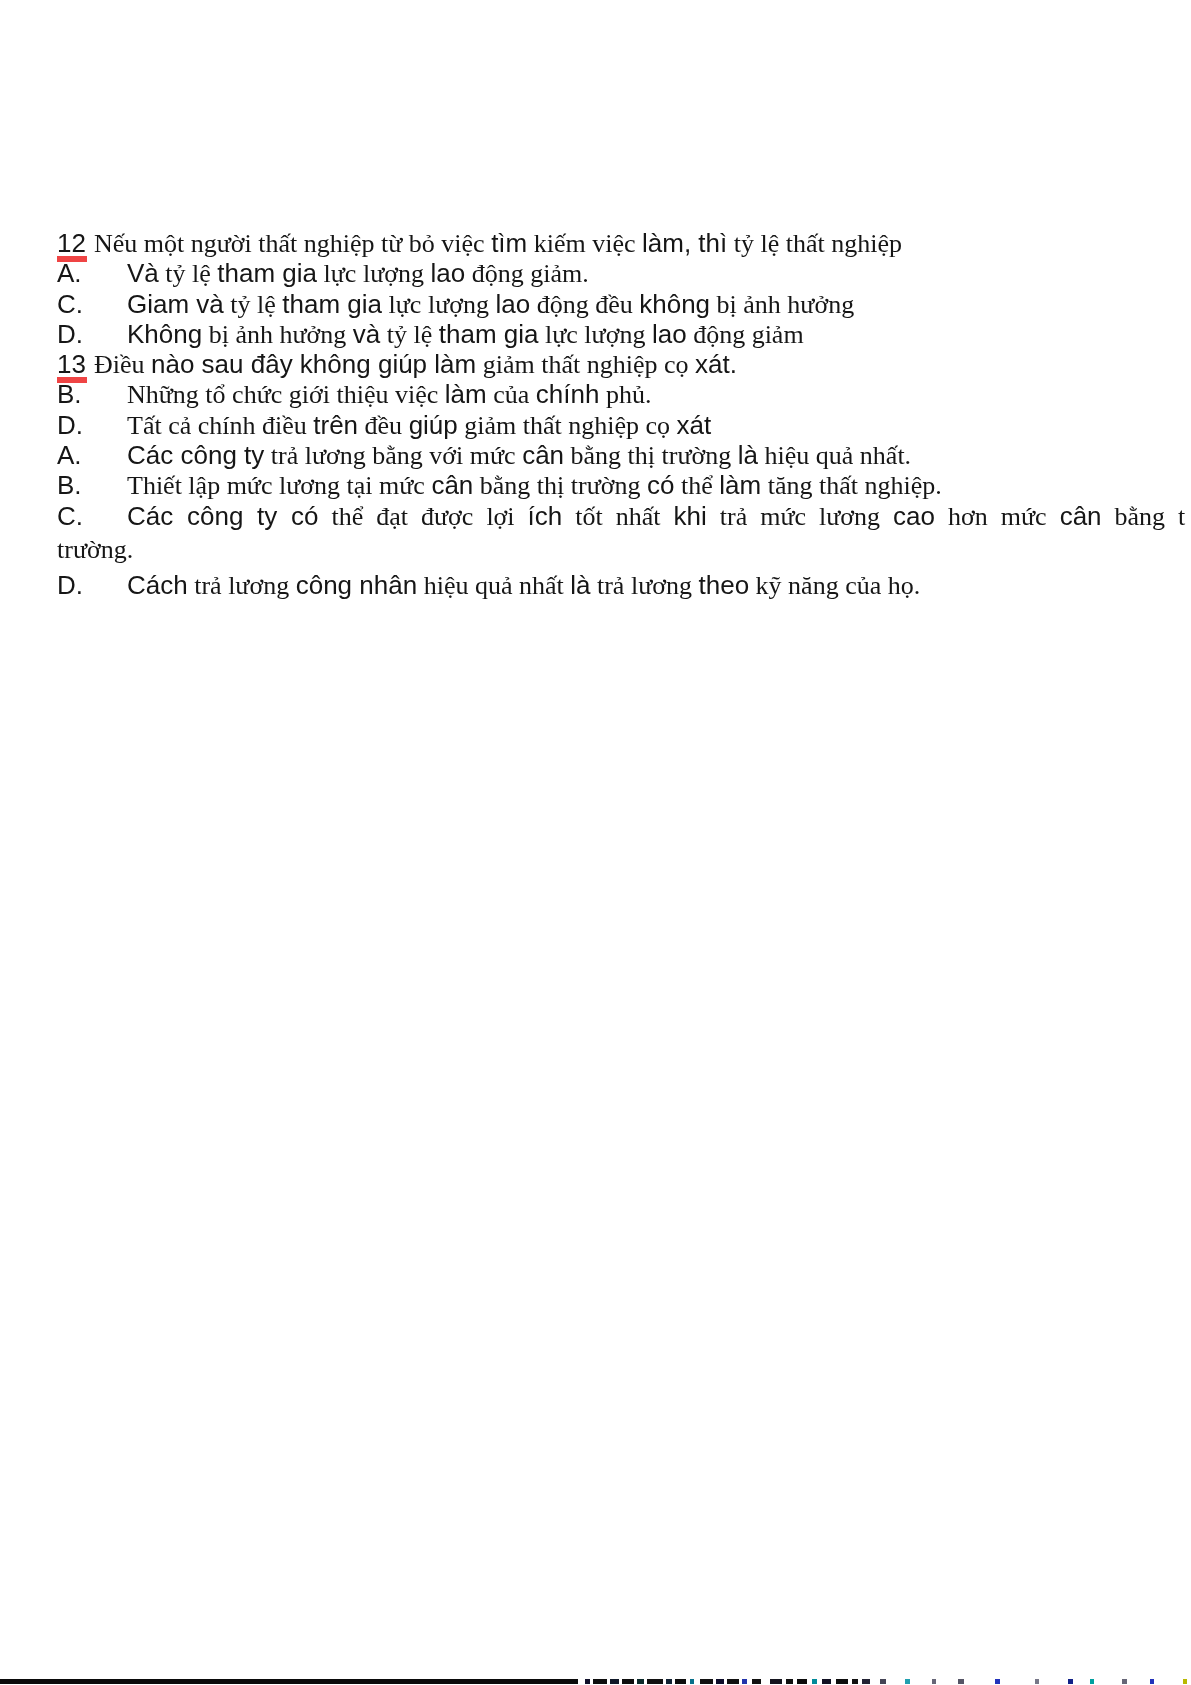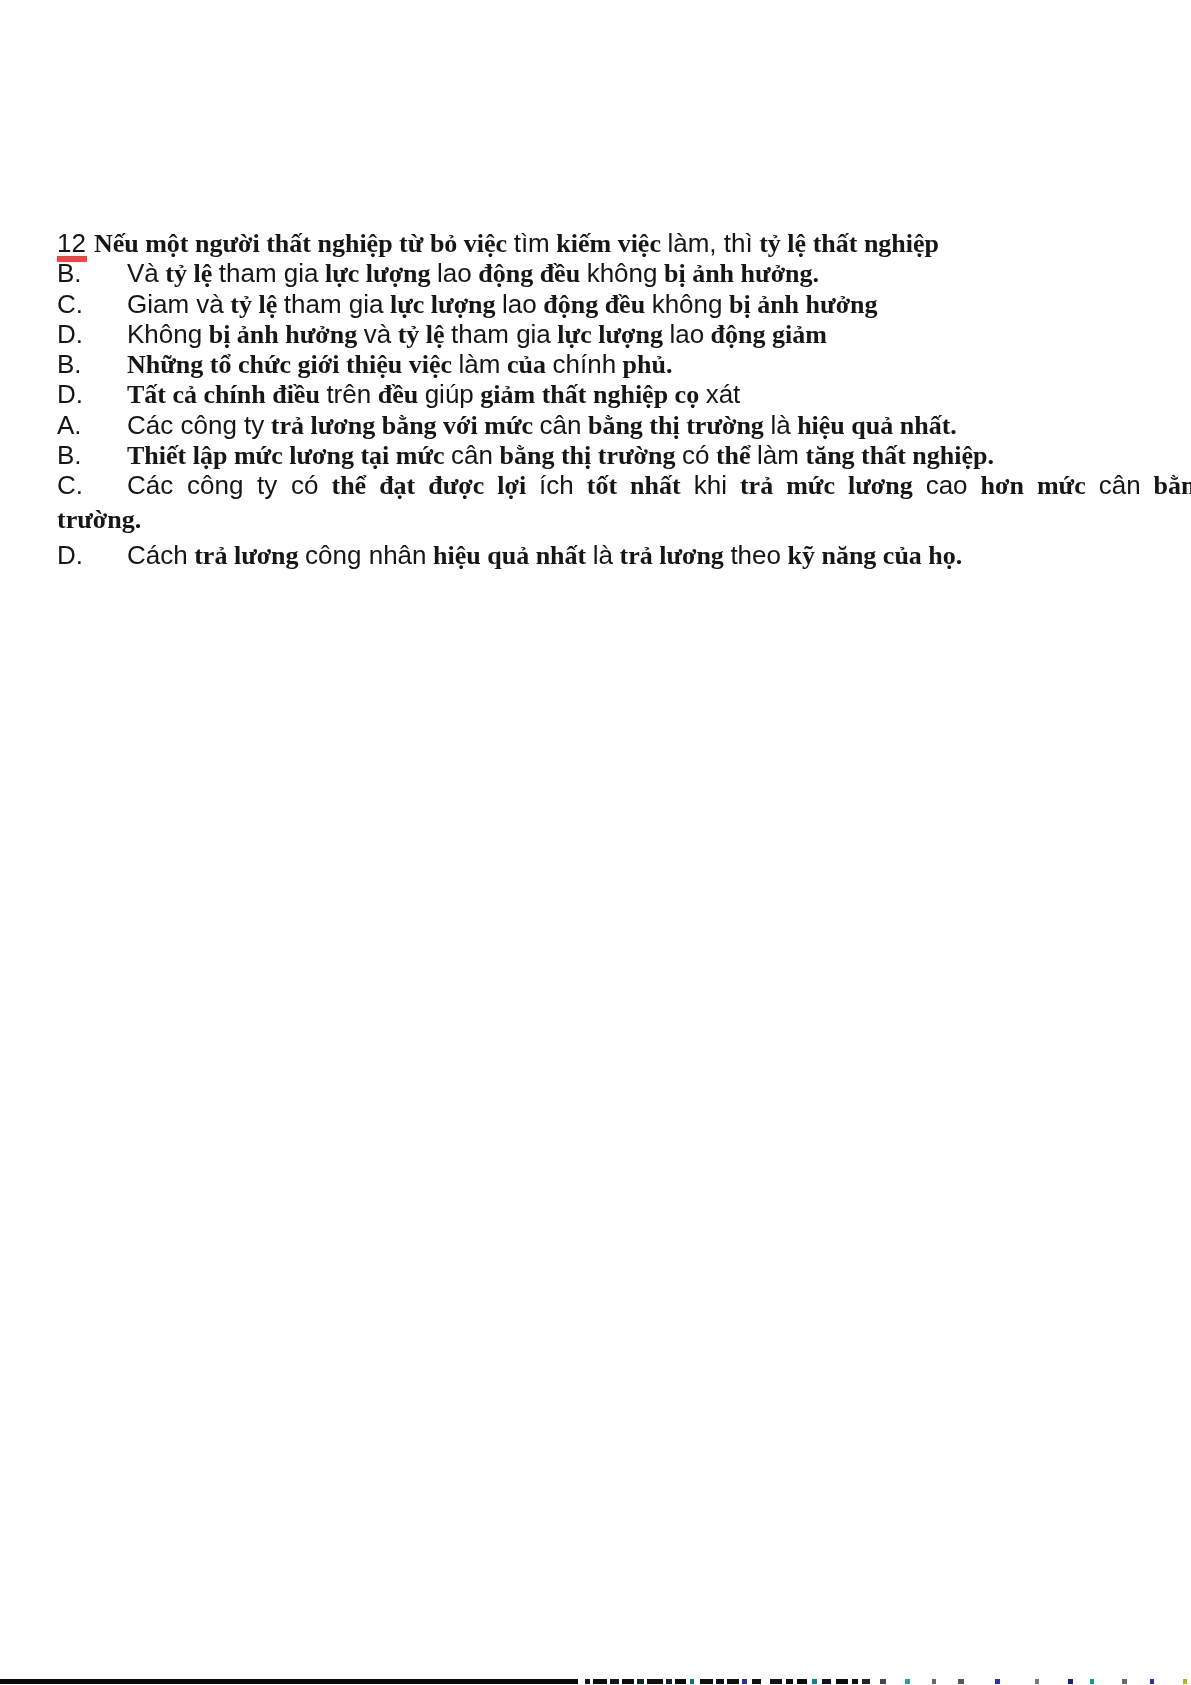--- a/index.html
+++ b/index.html
@@ -15,21 +15,21 @@
     position:absolute;
     left:57px;top:228px;
     width:1064px;
     color:#161616;
     font-size:26px;
     line-height:30.3px;
   }
   .line{white-space:nowrap;height:30.3px;}
   .line.gap{margin-top:4.5px;}
   .line.justify{word-spacing:6.5px;}
-  .serif{font-family:"Liberation Serif", serif;font-weight:bold;}
+  .serif{font-family:"Liberation Serif", serif;}
   .sans{font-family:"Liberation Sans", sans-serif;}
   .qnum{
     display:inline-block;
     font-family:"Liberation Sans", sans-serif;
     border-bottom:6px solid #ef4444;
     line-height:26px;
     margin-right:7px;
     padding:0 1px 0 0;
   }
   .optlabel{
@@ -51,23 +51,24 @@
     position:absolute;
     top:0;height:5px;
   }
 </style>
 </head>
 <body>
 
 <div class="page">
   <div id="text-block" class="text-block" style="color: rgb(22, 22, 22);">
       <div class="line"><span class="qnum">12</span><span class="serif">Nếu một người thất nghiệp từ bỏ việc </span><span class="sans">tìm</span><span class="serif"> kiếm việc </span><span class="sans">làm, thì</span><span class="serif"> tỷ lệ thất nghiệp</span></div>
-      <div class="line"><span class="optlabel">B.</span><span class="sans">Và</span><span class="serif"> tỷ lệ </span><span class="sans">tham gia</span><span class="serif"> lực lượng </span><span class="sans">lao</span><span class="serif"> động đều </span><span class="sans">không</span><span class="serif"> bị ảnh hưởng.</span></div>
+      <div class="line"><span class="optlabel">A.</span><span class="sans">Và</span><span class="serif"> tỷ lệ </span><span class="sans">tham gia</span><span class="serif"> lực lượng </span><span class="sans">lao</span><span class="serif"> động giảm.</span></div>
       <div class="line"><span class="optlabel">C.</span><span class="sans">Giam và</span><span class="serif"> tỷ lệ </span><span class="sans">tham gia</span><span class="serif"> lực lượng </span><span class="sans">lao</span><span class="serif"> động đều </span><span class="sans">không</span><span class="serif"> bị ảnh hưởng</span></div>
       <div class="line"><span class="optlabel">D.</span><span class="sans">Không</span><span class="serif"> bị ảnh hưởng </span><span class="sans">và</span><span class="serif"> tỷ lệ </span><span class="sans">tham gia</span><span class="serif"> lực lượng </span><span class="sans">lao</span><span class="serif"> động giảm</span></div>
+      <div class="line"><span class="qnum">13</span><span class="serif">Điều </span><span class="sans">nào sau đây không giúp làm</span><span class="serif"> giảm thất nghiệp cọ </span><span class="sans">xát.</span></div>
       <div class="line"><span class="optlabel">B.</span><span class="serif">Những tổ chức giới thiệu việc </span><span class="sans">làm</span><span class="serif"> của </span><span class="sans">chính</span><span class="serif"> phủ.</span></div>
       <div class="line"><span class="optlabel">D.</span><span class="serif">Tất cả chính điều </span><span class="sans">trên</span><span class="serif"> đều </span><span class="sans">giúp</span><span class="serif"> giảm thất nghiệp cọ </span><span class="sans">xát</span></div>
       <div class="line"><span class="optlabel">A.</span><span class="sans">Các công ty</span><span class="serif"> trả lương bằng với mức </span><span class="sans">cân</span><span class="serif"> bằng thị trường </span><span class="sans">là</span><span class="serif"> hiệu quả nhất.</span></div>
       <div class="line"><span class="optlabel">B.</span><span class="serif">Thiết lập mức lương tại mức </span><span class="sans">cân</span><span class="serif"> bằng thị trường </span><span class="sans">có</span><span class="serif"> thể </span><span class="sans">làm</span><span class="serif"> tăng thất nghiệp.</span></div>
       <div class="line justify"><span class="optlabel">C.</span><span class="sans">Các công ty có</span><span class="serif"> thể đạt được lợi </span><span class="sans">ích</span><span class="serif"> tốt nhất </span><span class="sans">khi</span><span class="serif"> trả mức lương </span><span class="sans">cao</span><span class="serif"> hơn mức </span><span class="sans">cân</span><span class="serif"> bằng t</span></div>
       <div class="line gap"><span class="serif">trường.</span></div>
       <div class="line gap"><span class="optlabel">D.</span><span class="sans">Cách</span><span class="serif"> trả lương </span><span class="sans">công nhân</span><span class="serif"> hiệu quả nhất </span><span class="sans">là</span><span class="serif"> trả lương </span><span class="sans">theo</span><span class="serif"> kỹ năng của họ.</span></div>
     </div>
   <div class="footer-rule" style="background: rgb(10, 10, 10);"></div>
   <div id="footer-marks" class="footer-marks">

